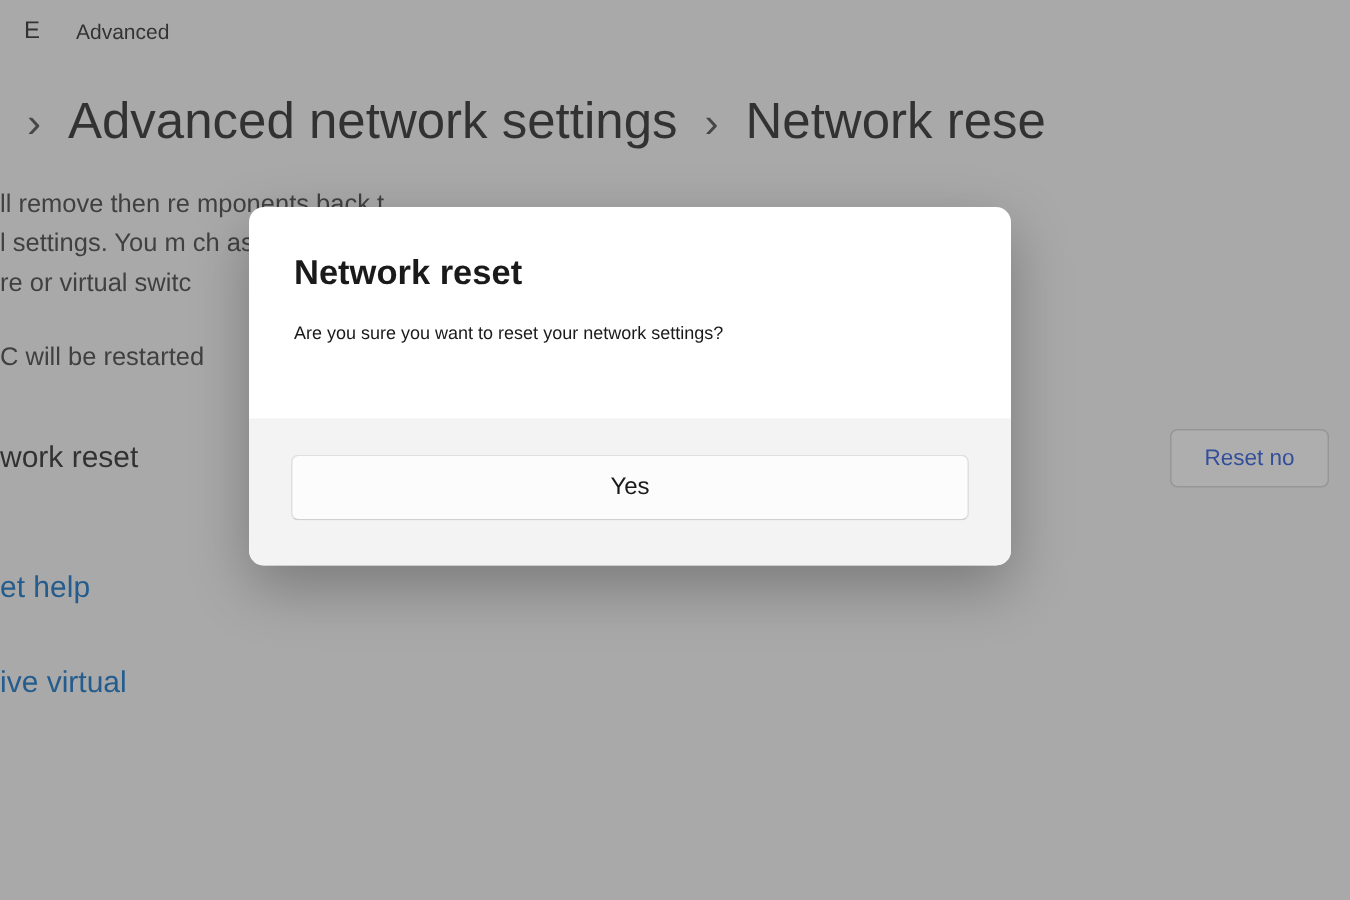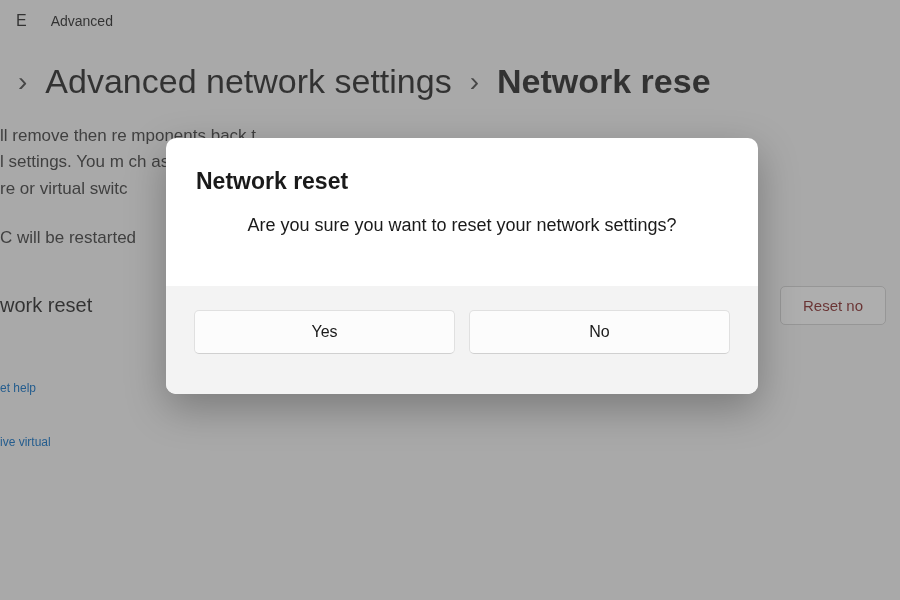--- a/index.html
+++ b/index.html
@@ -46,21 +46,21 @@
     .breadcrumb .chevron {
       font-size: 28px;
       margin: 0 18px;
       color: #404040;
     }
     .breadcrumb .crumb-light {
       font-weight: 400;
       color: #1a1a1a;
     }
     .breadcrumb .crumb-bold {
-      font-weight: 700;
+      font-weight: 400;
       color: #1a1a1a;
     }
     .description {
       font-size: 17px;
       color: #333;
       line-height: 1.55;
       padding-right: 20px;
       white-space: nowrap;
     }
     .description-line1 { margin-top: 6px; }
@@ -81,71 +81,70 @@
     .reset-label {
       font-size: 20px;
       color: #1a1a1a;
     }
     .reset-button {
       background: #fcfcfc;
       border: 1px solid #d0d0d0;
       border-radius: 5px;
       padding: 10px 22px;
       font-size: 15px;
-      color: #7f1d1d;
+      color: #1d4ed8;
       white-space: nowrap;
       cursor: pointer;
     }
     .links {
       margin-top: 56px;
     }
     .link {
       color: #0067c0;
-      font-size: 12px;
+      font-size: 20px;
       margin-bottom: 22px;
       cursor: pointer;
       margin-top: 40px;
     }
     
     .scrim {
       position: absolute;
       top: 0;
       left: 0;
       width: 100%;
       height: 100%;
       background: rgba(80, 80, 80, 0.45);
     }
     
     .dialog {
       position: absolute;
       top: 138px;
       left: 166px;
-      width: 592px;
+      width: 508px;
       background: #ffffff;
       border-radius: 10px;
       box-shadow: 0 14px 40px rgba(0,0,0,0.28);
       overflow: hidden;
     }
     .dialog-body {
       padding: 30px 30px 50px 30px;
     }
     .dialog-title {
       font-size: 23px;
       font-weight: 600;
       color: #1a1a1a;
       margin-bottom: 20px;
     }
     .dialog-message {
-      font-size: 18px;
-      color: #1a1a1a;
-      text-align: center;
+      font-size: 12px;
+      color: #1a1a1a;
     }
     .dialog-actions {
       background: #f3f3f3;
-      padding: 24px 28px 40px 28px;
+      padding: 24px 28px 30px 28px;
       display: flex;
       gap: 14px;
     }
     .dialog-button {
       flex: 1;
       background: #fcfcfc;
       border: 1px solid #e0e0e0;
       border-bottom-color: #d0d0d0;
       border-radius: 5px;
       padding: 12px 0;
@@ -190,15 +189,14 @@
 
 <div class="scrim"></div>
 
 <div class="dialog">
   <div class="dialog-body">
     <div class="dialog-title">Network reset</div>
     <div class="dialog-message">Are you sure you want to reset your network settings?</div>
   </div>
   <div class="dialog-actions">
     <button class="dialog-button">Yes</button>
-    <button class="dialog-button">No</button>
   </div>
 </div>
 
 </body></html>

